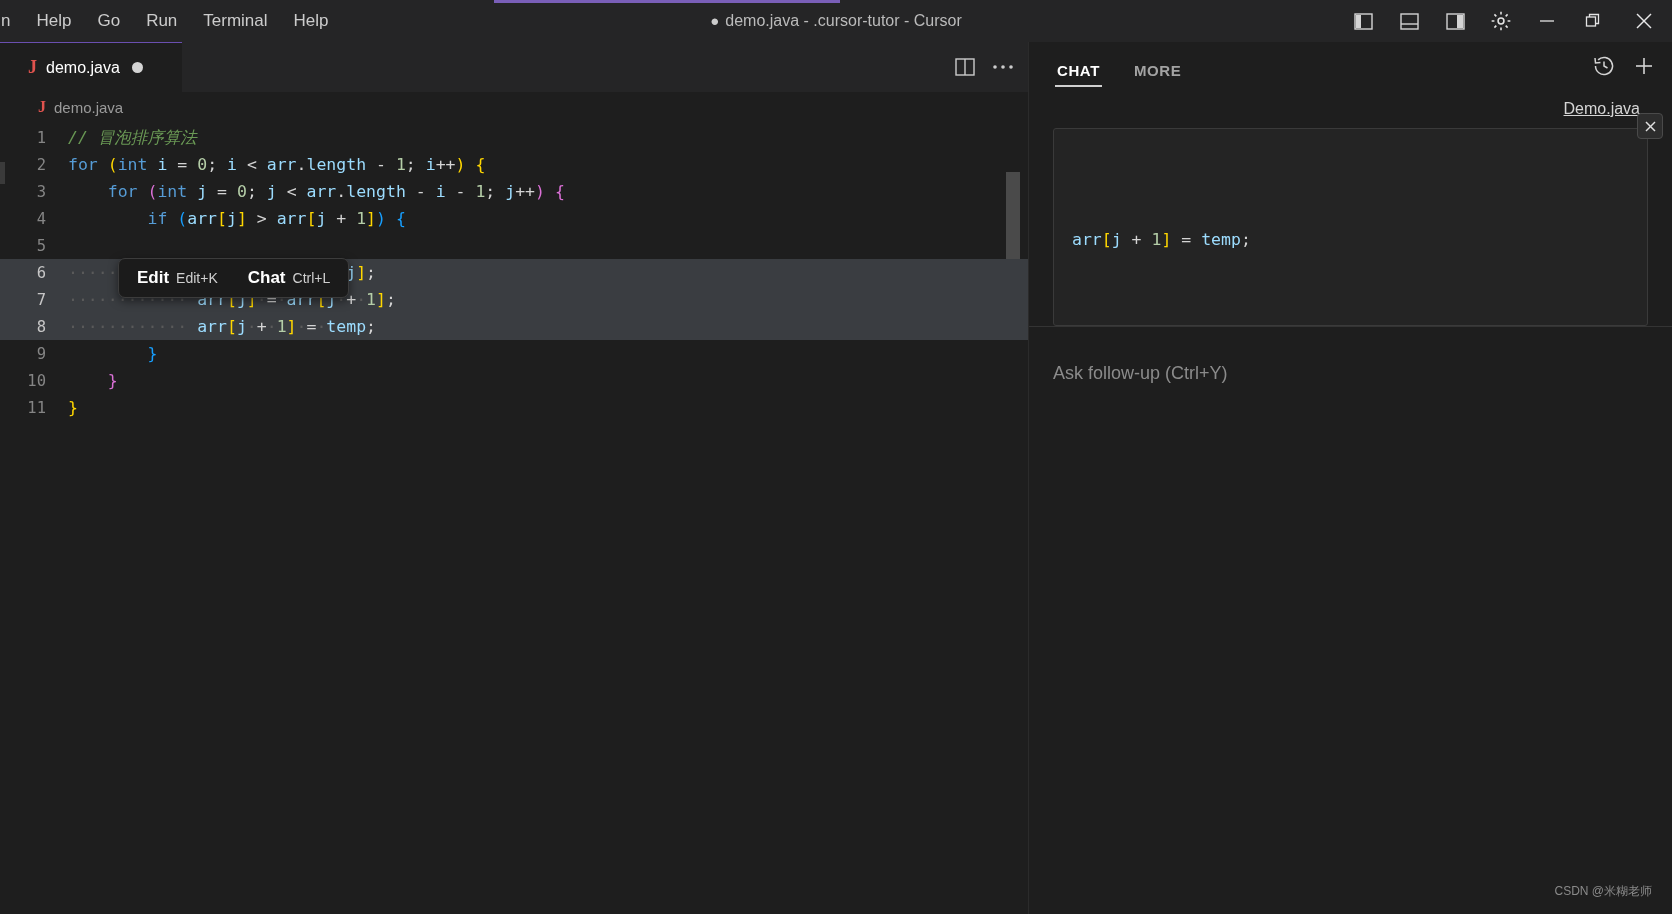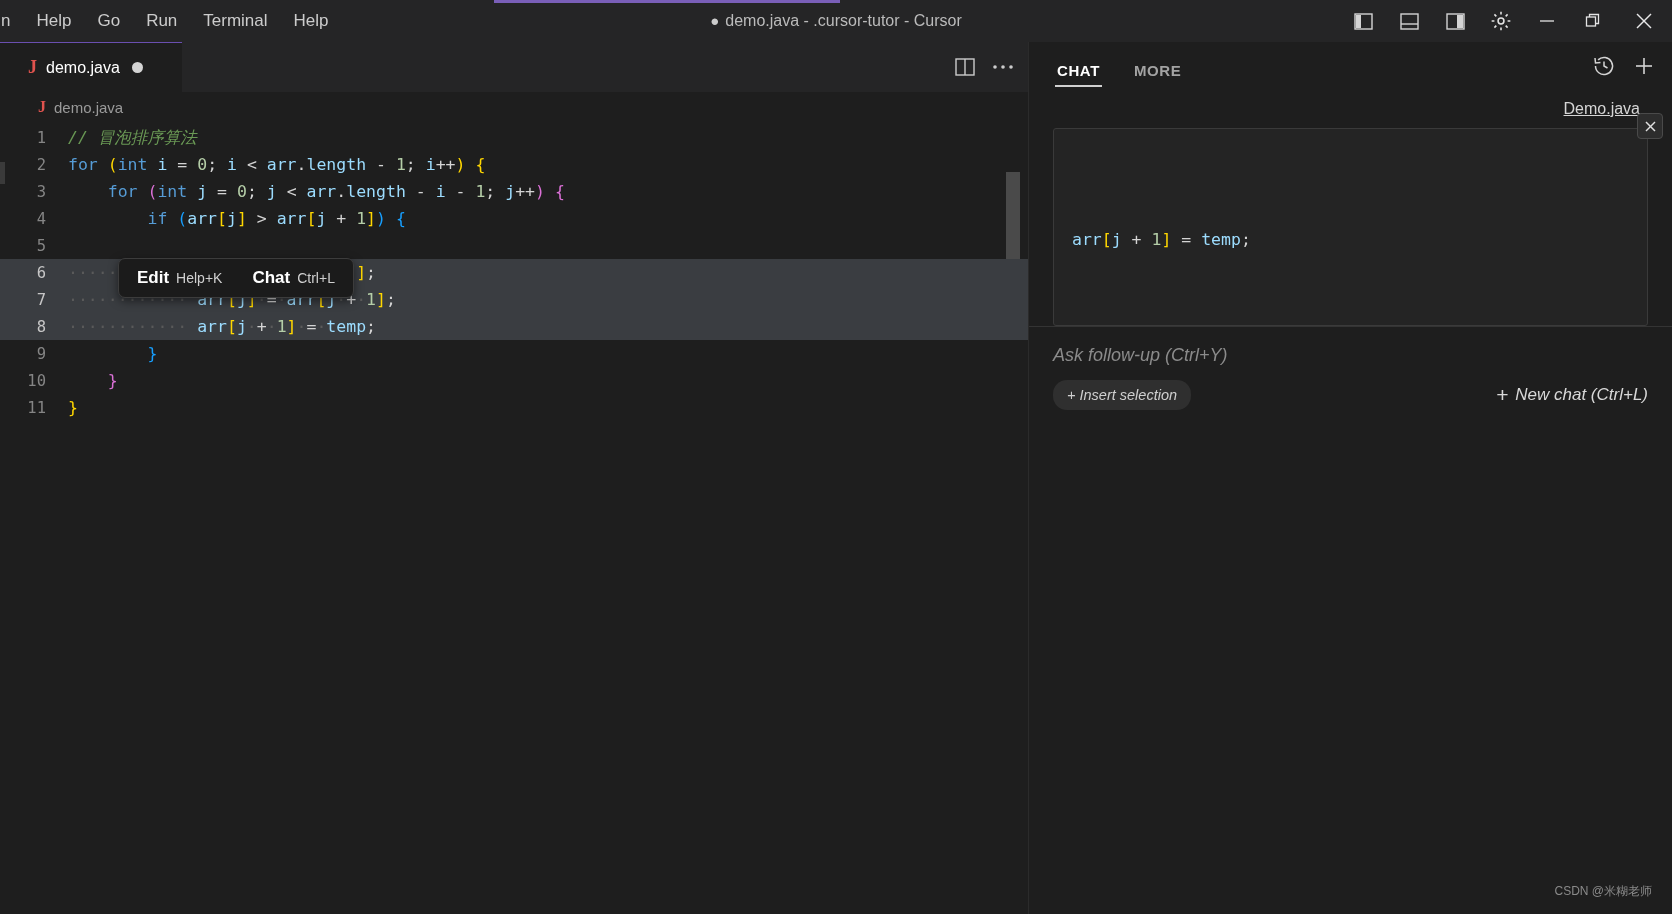--- a/index.html
+++ b/index.html
@@ -173,21 +173,21 @@
     color: #e0e0e0;
   }
   .user-msg {
     color: #d8d8d8; font-size: 18px; padding: 26px 2px 16px;
   }
   .ai-msg {
     color: #d8d8d8; font-size: 18px; line-height: 32px;
     border-top: 1px solid #343434; padding: 20px 2px 24px;
   }
   .chat-input-wrap {
-    border-top: 1px solid #343434; padding: 18px 24px 0; font-style: italic;
+    border-top: 1px solid #343434; padding: 36px 24px 0;
   }
   .chat-placeholder { color: #8b8b8b; font-size: 18px; }
   .chat-actions {
     display: flex; align-items: center; justify-content: space-between;
     padding: 14px 0 0;
   }
   .pill {
     background: #2f2f2f; color: #cfcfcf; font-size: 14.5px;
     padding: 7px 14px; border-radius: 14px;
   }
@@ -352,21 +352,21 @@
 
     <div class="cline">
       <span class="lnum">11</span>
       <span class="ctext"><span class="b1">}</span></span>
     </div>
   </div>
 
   <div class="ck-popup">
     <div class="ck-item">
       <span class="ck-label">Edit</span>
-      <span class="ck-key">Help+K</span>
+      <span class="ck-key">Edit+K</span>
     </div>
     <div class="ck-item">
       <span class="ck-label">Chat</span>
       <span class="ck-key">Ctrl+L</span>
     </div>
   </div>
 </div>
 
 <div class="chat-panel">
 
@@ -404,23 +404,16 @@
           </svg>
       </div>
       <div><span class="var">arr</span><span class="b1">[</span><span class="var">j</span><span class="plain"> + </span><span class="num">1</span><span class="b1">]</span><span class="plain"> = </span><span class="var">temp</span><span class="plain">;</span></div>
     </div>
 
 
   </div>
 
   <div class="chat-input-wrap">
     <div class="chat-placeholder">Ask follow-up (Ctrl+Y)</div>
-    <div class="chat-actions">
-      <div class="pill">+ Insert selection</div>
-      <div class="newchat">
-        <span class="plus">+</span>
-        <span>New chat (Ctrl+L)</span>
-      </div>
-    </div>
   </div>
 
   <div class="watermark">CSDN @米糊老师</div>
 </div>
 
 </body></html>

